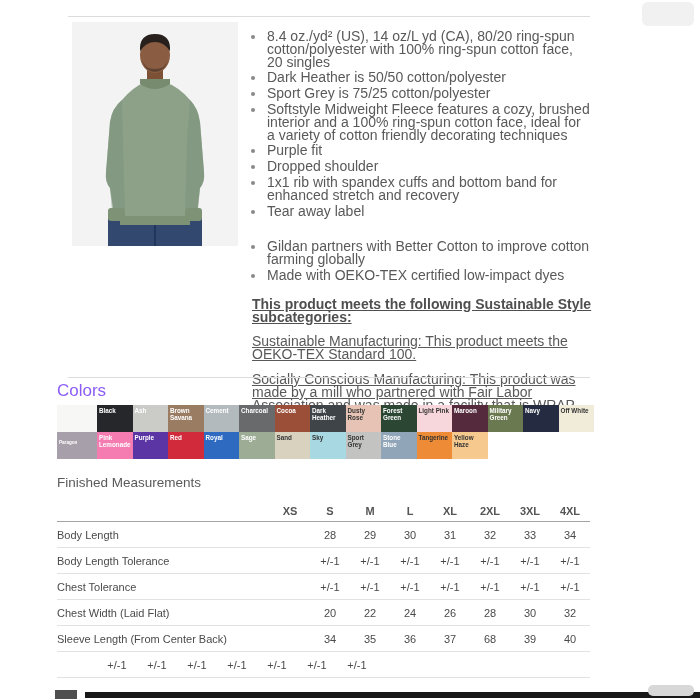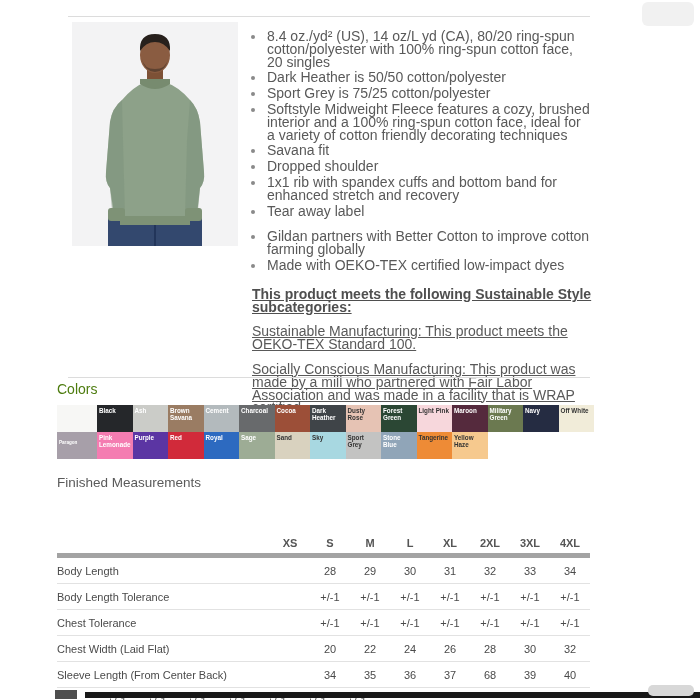--- a/index.html
+++ b/index.html
@@ -14,43 +14,43 @@
   .top-blob{left:642px;top:2px;width:52px;height:24px;background:#f1f1f1;border-radius:6px;}
 
   
   .photo{left:72px;top:22px;width:166px;height:224px;background:#f3f3f4;}
 
   
   .right-col{left:252px;top:30px;width:340px;font-size:14px;line-height:12.8px;color:#595959;}
   ul.bullets{margin:0;padding:0 0 0 14px;list-style:disc;}
   ul.bullets li{margin:0 0 3px 0;padding-left:1px;}
   ul.bullets li::marker{color:#8a8a8a;}
-  ul.bullets + ul.bullets{margin-top:13px;}
+  ul.bullets + ul.bullets{margin-top:23px;}
   .sus-heading{margin-top:16px;font-weight:bold;text-decoration:underline;color:#4f4f4f;}
   .sus-para{margin:12px 0 0 0;text-decoration:underline;}
 
   
   .mid-rule{left:68px;top:377px;width:522px;height:1px;background:#dcdcdc;}
-  .colors-heading{left:57px;top:381px;font-size:14px;color:#4d7c0f;}
+  .colors-heading{left:57px;top:381px;font-size:17px;color:#8b5cf6;}
   .swatch-grid{left:57px;top:405px;}
   .swatch-row{display:flex;}
   .swatch{
     width:35.5px;height:27px;box-sizing:border-box;
     padding:2px 1px 0 2px;
     font-size:6.3px;line-height:7.2px;font-weight:bold;
     overflow:hidden;flex:0 0 auto;
   }
   .swatch.first{width:40px;}
   .swatch.tiny{font-size:4.6px;line-height:5.2px;padding-top:8px;}
 
   
   .meas-heading{left:57px;top:475px;font-size:13.5px;color:#5a5a5a;text-align:center;}
   .meas-table{left:57px;top:497px;width:533px;font-size:11px;color:#4a4a4a;}
   .thead{display:flex;align-items:flex-end;height:20px;padding-bottom:4px;
-         border-bottom:5px solid #a3a3a3;font-weight:bold;color:#555;margin-top:32px;}
+         border-bottom:1px solid #a3a3a3;font-weight:bold;color:#555;}
   .trow{display:flex;align-items:center;height:25px;border-bottom:1px solid #e2e2e2;}
   .tlabel{width:213px;flex:0 0 auto;}
   .tcell{width:40px;flex:0 0 auto;text-align:center;}
 
   
   .bottom-bar{left:85px;top:692px;width:615px;height:6px;background:#181818;}
   .bottom-chip{left:55px;top:690px;width:22px;height:9px;background:#4e4e4e;}
   .bottom-blob{left:648px;top:685px;width:46px;height:11px;background:#d8d8d8;border-radius:5px;}
 </style>
 </head>
@@ -78,21 +78,21 @@
   </svg>
 </div>
 
 <div class="abs right-col">
   <div id="bullet-groups">
       <ul class="bullets">
         <li>8.4 oz./yd² (US), 14 oz/L yd (CA), 80/20 ring-spun cotton/polyester with 100% ring-spun cotton face, 20 singles</li>
         <li>Dark Heather is 50/50 cotton/polyester</li>
         <li>Sport Grey is 75/25 cotton/polyester</li>
         <li>Softstyle Midweight Fleece features a cozy, brushed interior and a 100% ring-spun cotton face, ideal for a variety of cotton friendly decorating techniques</li>
-        <li>Savana fit</li>
+        <li>Purple fit</li>
         <li>Dropped shoulder</li>
         <li>1x1 rib with spandex cuffs and bottom band for enhanced stretch and recovery</li>
         <li>Tear away label</li>
       </ul>
       <ul class="bullets">
         <li>Gildan partners with Better Cotton to improve cotton farming globally</li>
         <li>Made with OEKO-TEX certified low-impact dyes</li>
       </ul>
     </div>
   <div class="sus-heading">This product meets the following Sustainable Style subcategories:</div>

